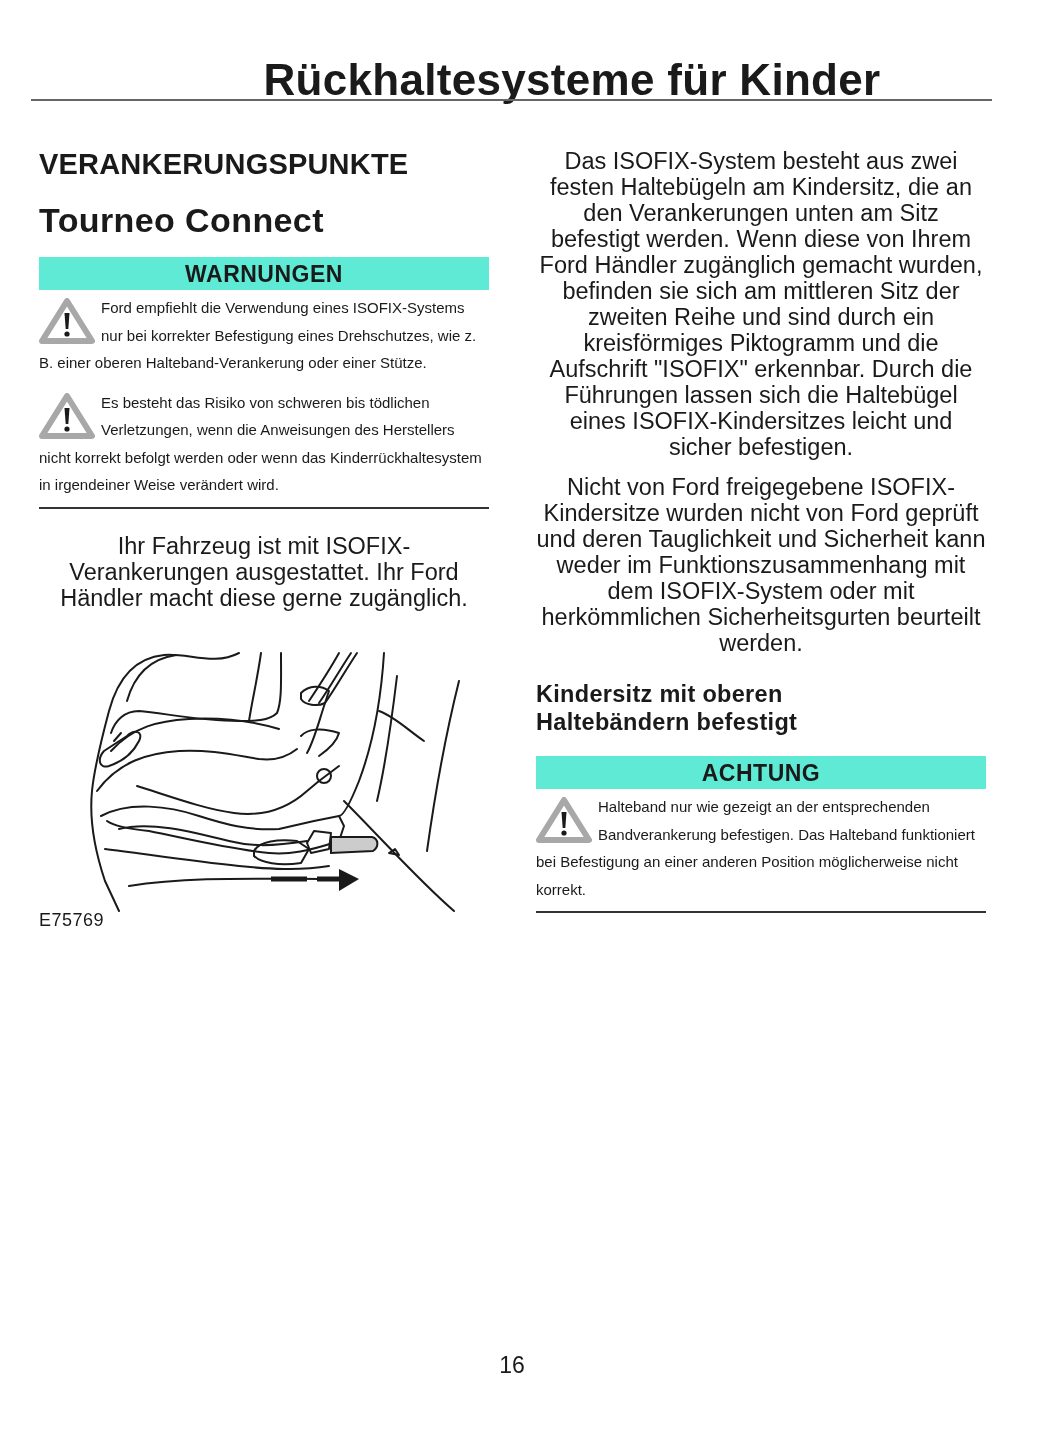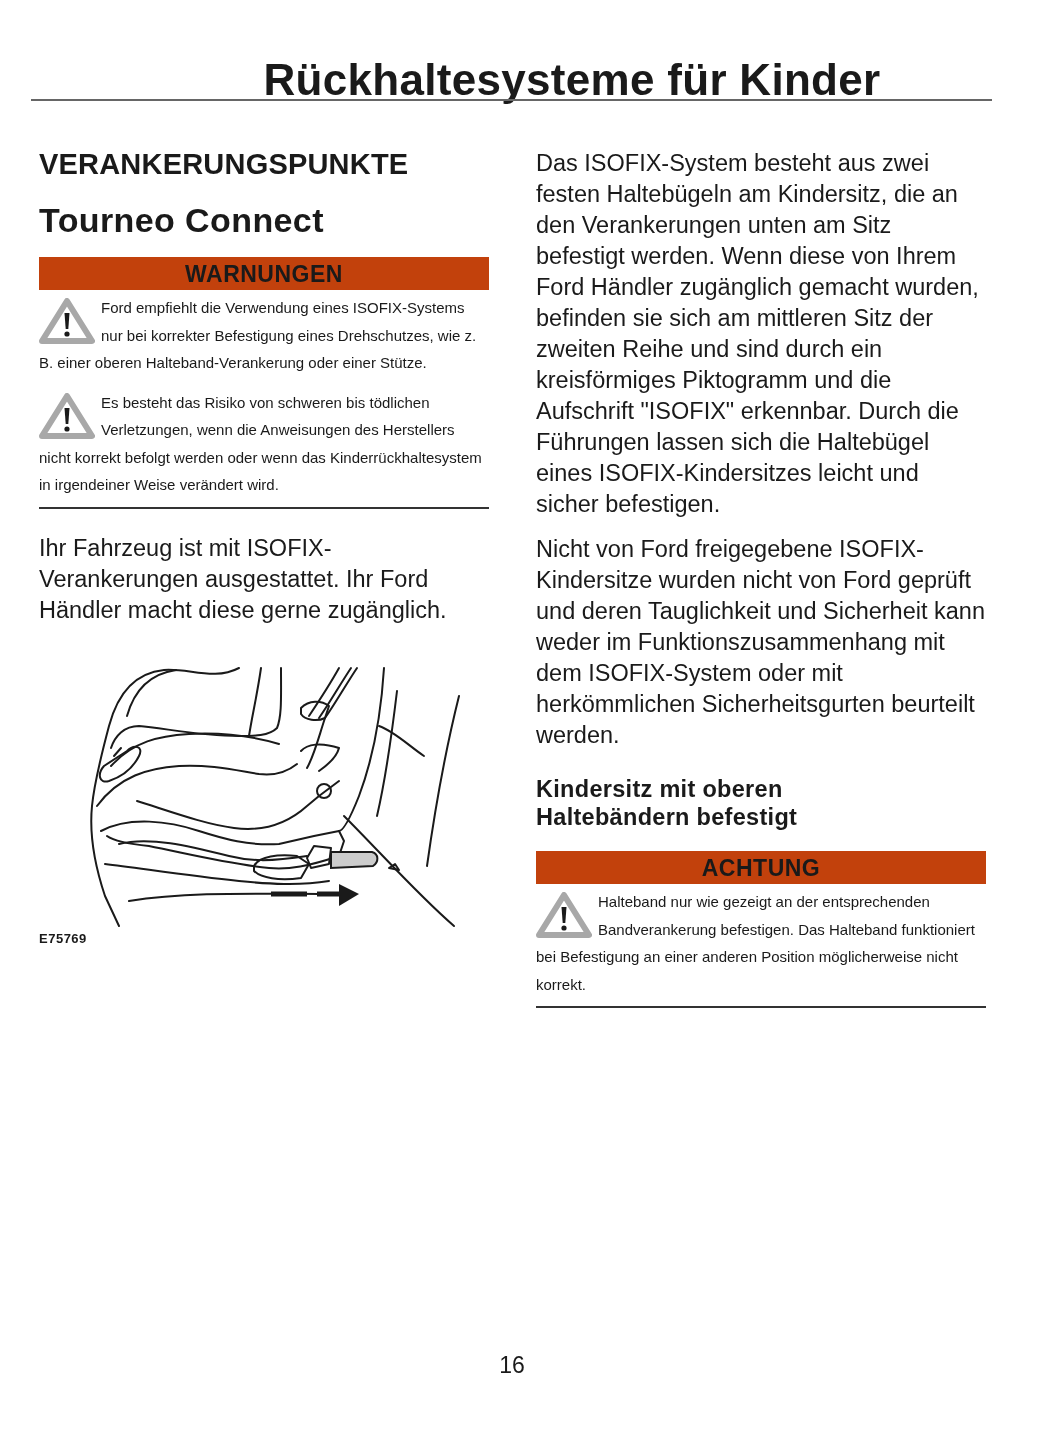--- a/index.html
+++ b/index.html
@@ -59,21 +59,21 @@
       letter-spacing: 0.4px;
     }
     .h3 {
       font-size: 23.5px;
       font-weight: bold;
       line-height: 28px;
       margin: 0 0 20px 0;
       letter-spacing: 0.3px;
     }
     .warn-header {
-      background: #c2410c;
+      background: #5eead4;
       text-align: center;
       font-size: 23px;
       font-weight: bold;
       height: 33px;
       line-height: 34px;
       letter-spacing: 0.5px;
       margin-bottom: 4px;
     }
     .warn-item {
       position: relative;
@@ -89,36 +89,36 @@
       shape-outside: polygon(0 0, 100% 0, 100% 100%, 0 100%);
     }
     .warn-icon svg { display: block; }
     .section-rule {
       height: 2px;
       background: #333333;
       margin-top: 8px;
     }
     .para {
       font-size: 23.5px;
-      line-height: 31px;
+      line-height: 26px;
       margin: 0 0 11px 0;
+      text-align: center;
     }
     .figure {
       position: relative;
       margin-top: 30px;
       width: 450px;
       height: 290px;
     }
     .figure-id {
       position: absolute;
       left: 0;
       bottom: 0;
-      font-size: 13px;
+      font-size: 18px;
       letter-spacing: 0.5px;
-      font-weight: bold;
     }
     .page-number {
       position: absolute;
       top: 1352px;
       left: 0;
       width: 1024px;
       text-align: center;
       font-size: 23px;
     }
   </style>

